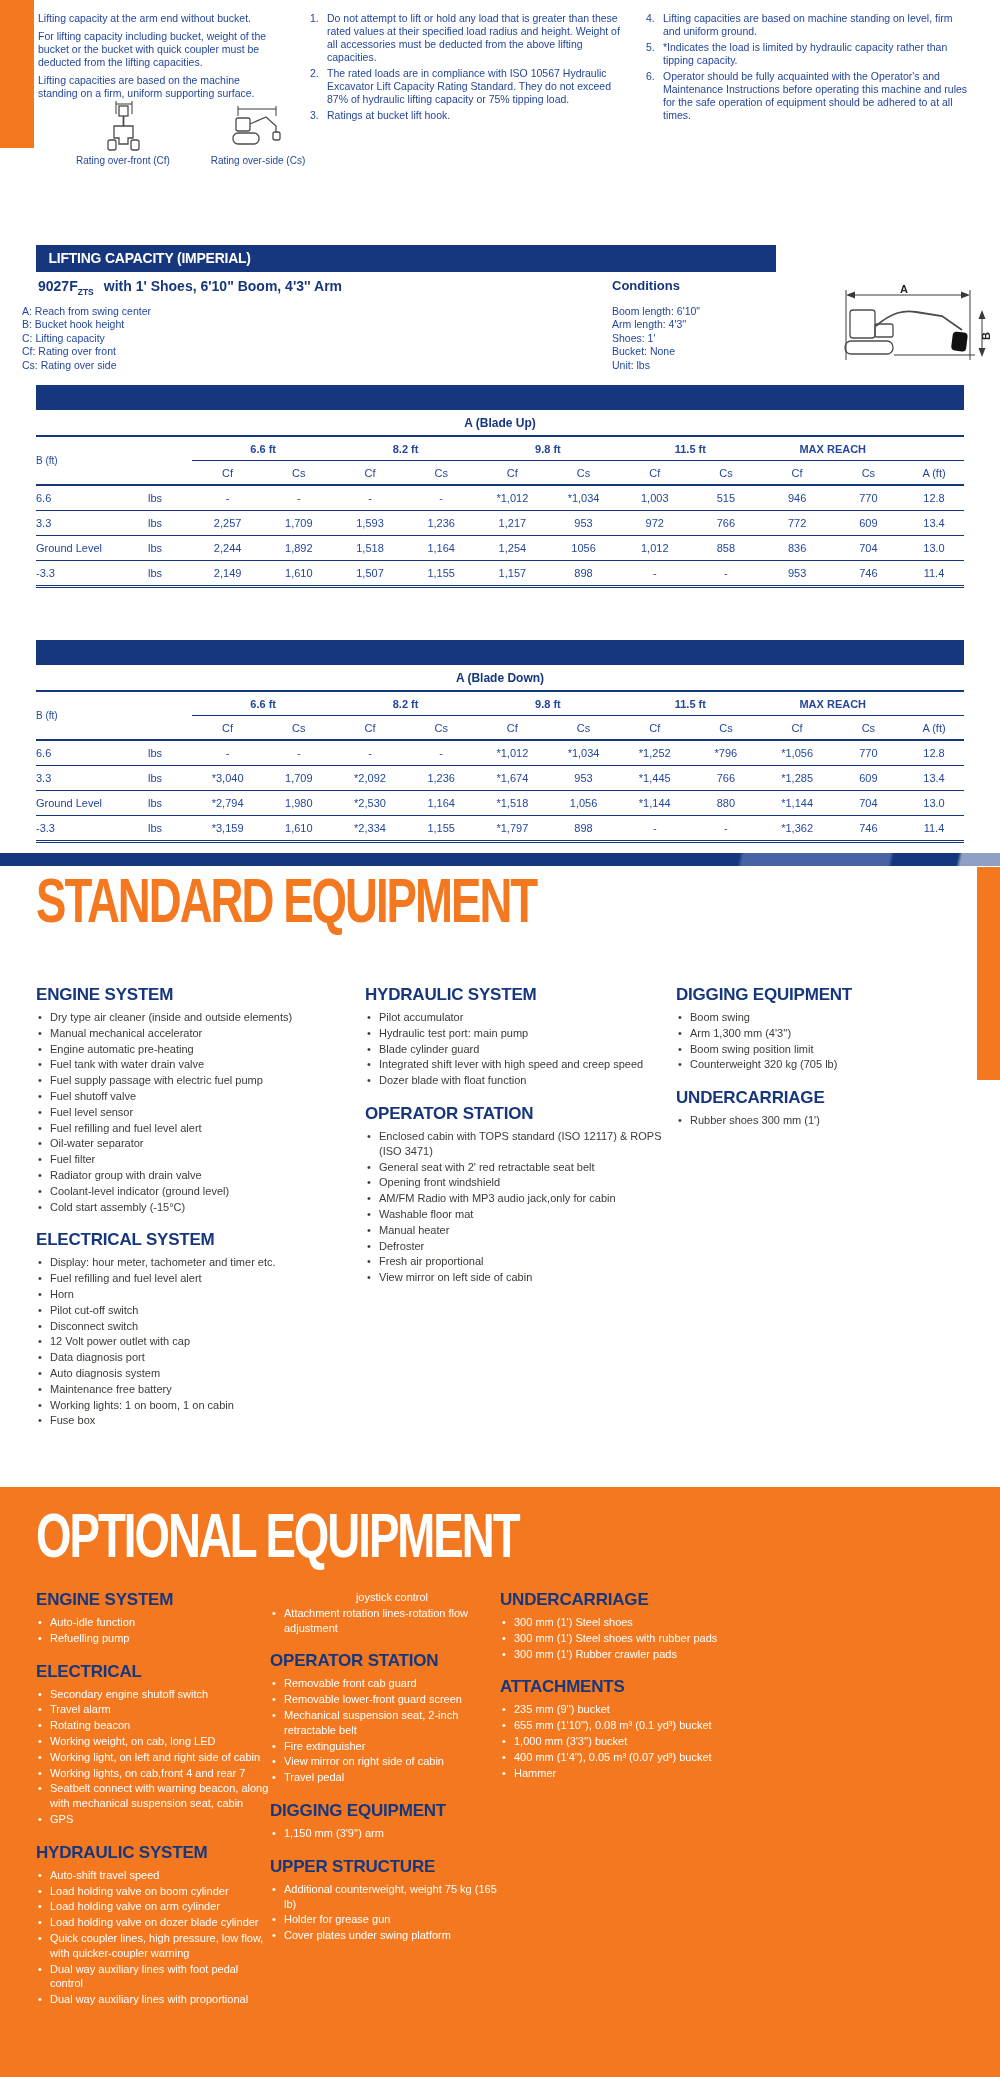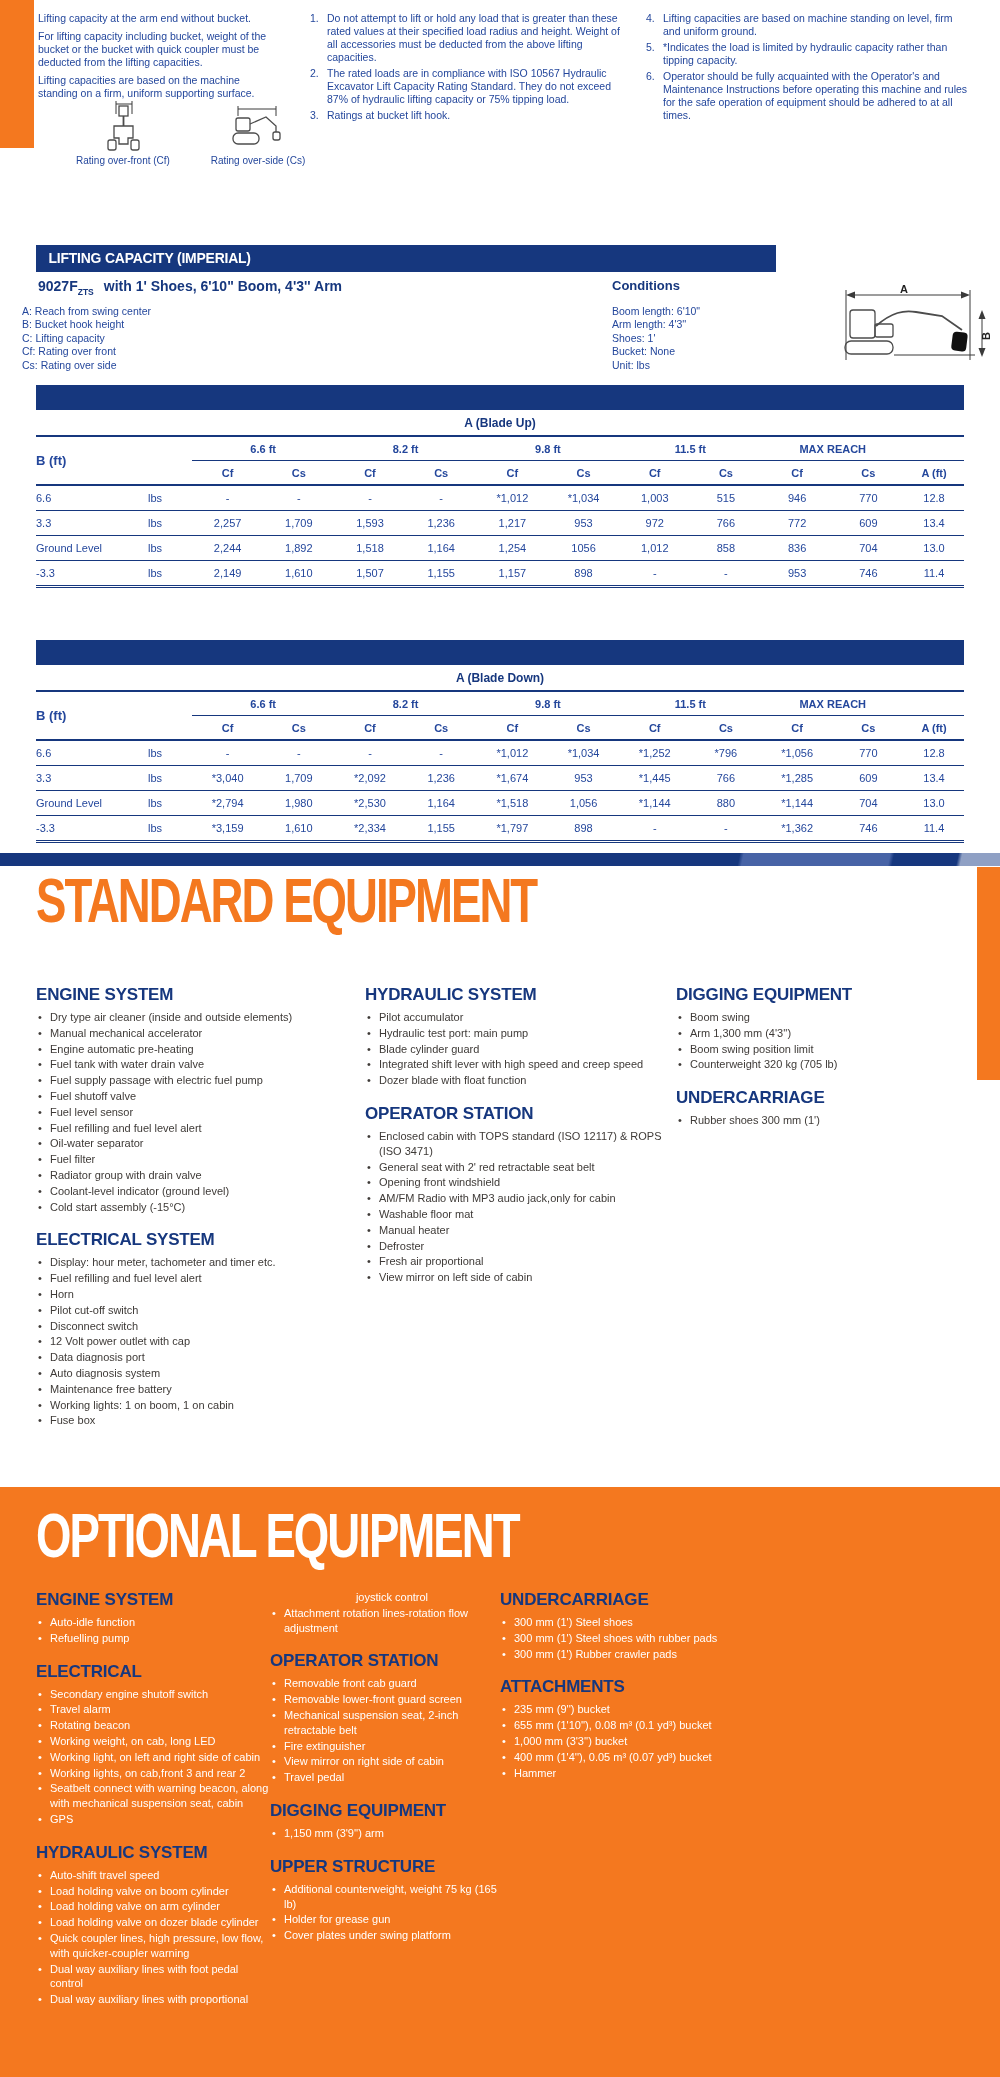--- a/index.html
+++ b/index.html
@@ -44,23 +44,23 @@
   .diagram{position:absolute;left:792px;top:284px;}
   
   .tbl-wrap{position:absolute;left:36px;width:928px;}
   .tbl-wrap.t1{top:385px;}
   .tbl-wrap.t2{top:640px;}
   .tbl-topbar{height:25px;background:var(--navy);}
   .tbl-title{text-align:center;color:var(--navy);font-weight:bold;font-size:12px;margin:6px 0 5px 0;}
   table.cap-table{width:100%;border-collapse:collapse;table-layout:fixed;
                   border-top:2px solid var(--navy);border-bottom:3px double var(--navy);}
   .cap-table th,.cap-table td{font-size:11px;color:var(--blue);padding:0;height:23px;text-align:center;font-weight:normal;}
-  .cap-table .th-b{text-align:left;font-weight:bold;font-size:13px;border-bottom:2px solid var(--navy);}
+  .cap-table .th-b{text-align:left;font-weight:normal;font-size:10px;border-bottom:2px solid var(--navy);}
   .cap-table .th-reach{font-weight:bold;border-bottom:1.6px solid var(--navy);}
-  .cap-table .th-cfcs{font-weight:bold;border-bottom:2px solid var(--navy);}
+  .cap-table .th-cfcs{font-weight:normal;border-bottom:2px solid var(--navy);}
   .cap-table tbody td{border-bottom:1.4px solid var(--navy);height:24px;}
   .cap-table tbody tr:last-child td{border-bottom:none;}
   .cap-table td.b-label,.cap-table td.unit{text-align:left;}
   
   .stripe-bar{position:absolute;left:0;top:853px;width:1000px;height:13px;
     background:linear-gradient(102deg,
       var(--navy) 0 73.8%, #4763A6 74.2% 88.8%, var(--navy) 89.2% 95.6%, #8FA0C4 96% 100%);}
   .side-tab{position:absolute;left:977px;top:867px;width:23px;height:213px;background:var(--orange);}
   
   .big-title{font-weight:bold;font-size:57px;letter-spacing:-2.5px;white-space:nowrap;
@@ -511,21 +511,21 @@
             <li class="eq-item">Auto-idle function</li>
             <li class="eq-item">Refuelling pump</li>
           </ul>
           <div class="eq-head">ELECTRICAL</div>
           <ul class="eq-list">
             <li class="eq-item">Secondary engine shutoff switch</li>
             <li class="eq-item">Travel alarm</li>
             <li class="eq-item">Rotating beacon</li>
             <li class="eq-item">Working weight, on cab, long LED</li>
             <li class="eq-item">Working light, on left and right side of cabin</li>
-            <li class="eq-item">Working lights, on cab,front 3 and rear 2</li>
+            <li class="eq-item">Working lights, on cab,front 4 and rear 7</li>
             <li class="eq-item">Seatbelt connect with warning beacon, along with mechanical suspension seat, cabin</li>
             <li class="eq-item">GPS</li>
           </ul>
           <div class="eq-head">HYDRAULIC SYSTEM</div>
           <ul class="eq-list">
             <li class="eq-item">Auto-shift travel speed</li>
             <li class="eq-item">Load holding valve on boom cylinder</li>
             <li class="eq-item">Load holding valve on arm cylinder</li>
             <li class="eq-item">Load holding valve on dozer blade cylinder</li>
             <li class="eq-item">Quick coupler lines, high pressure, low flow, with quicker-coupler warning</li>

